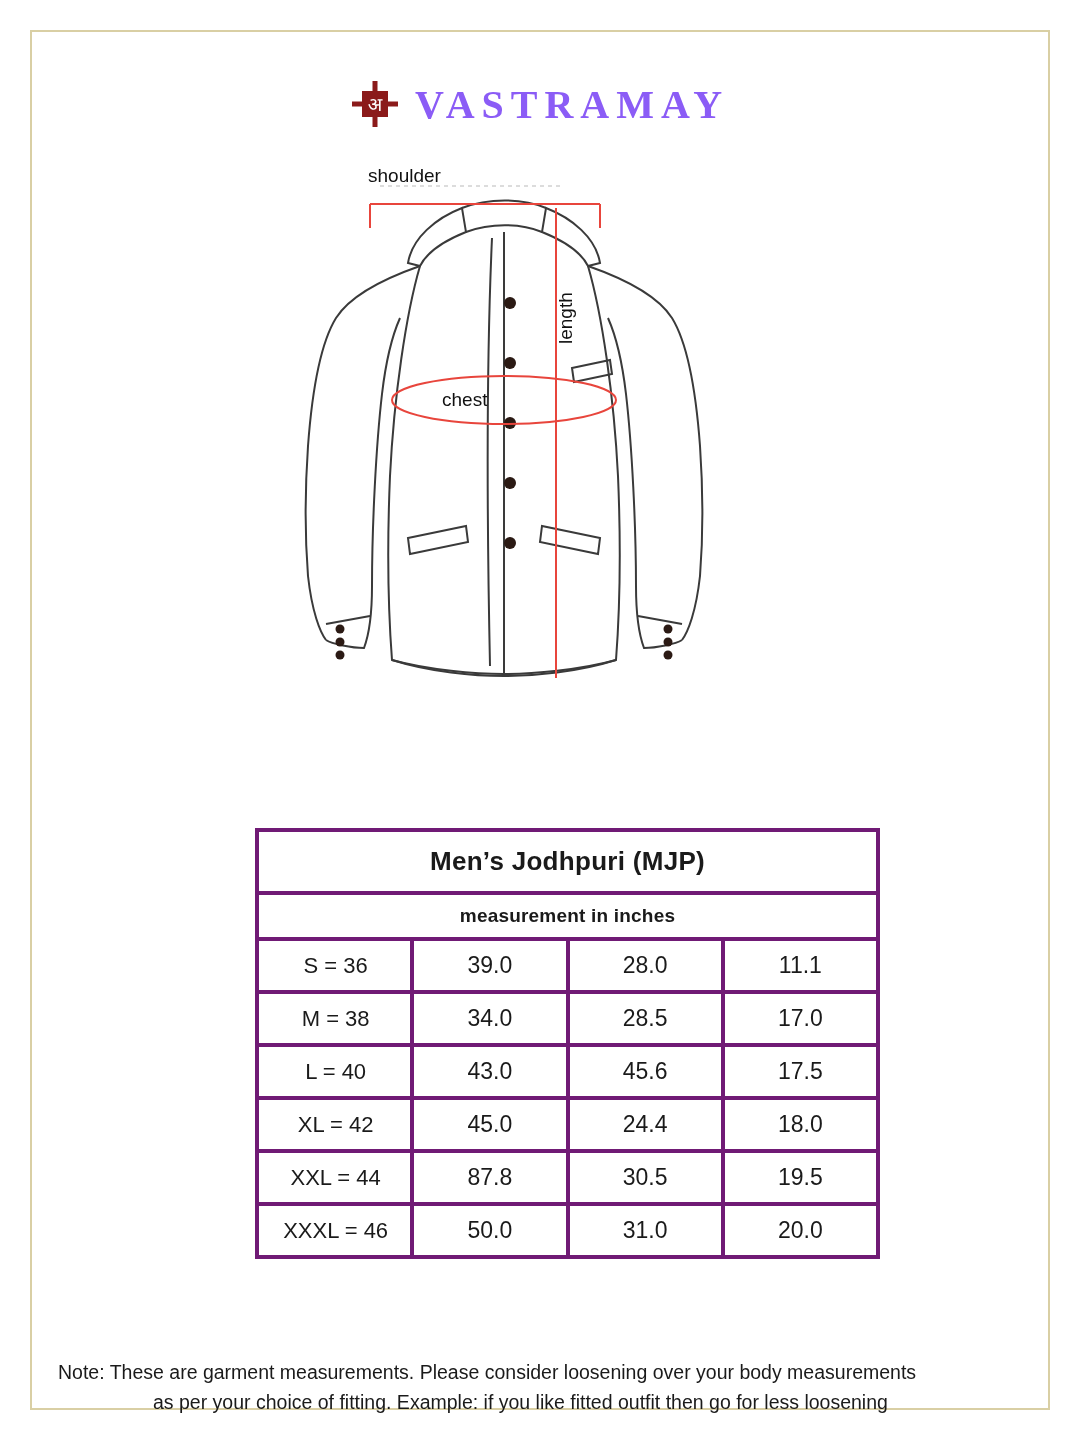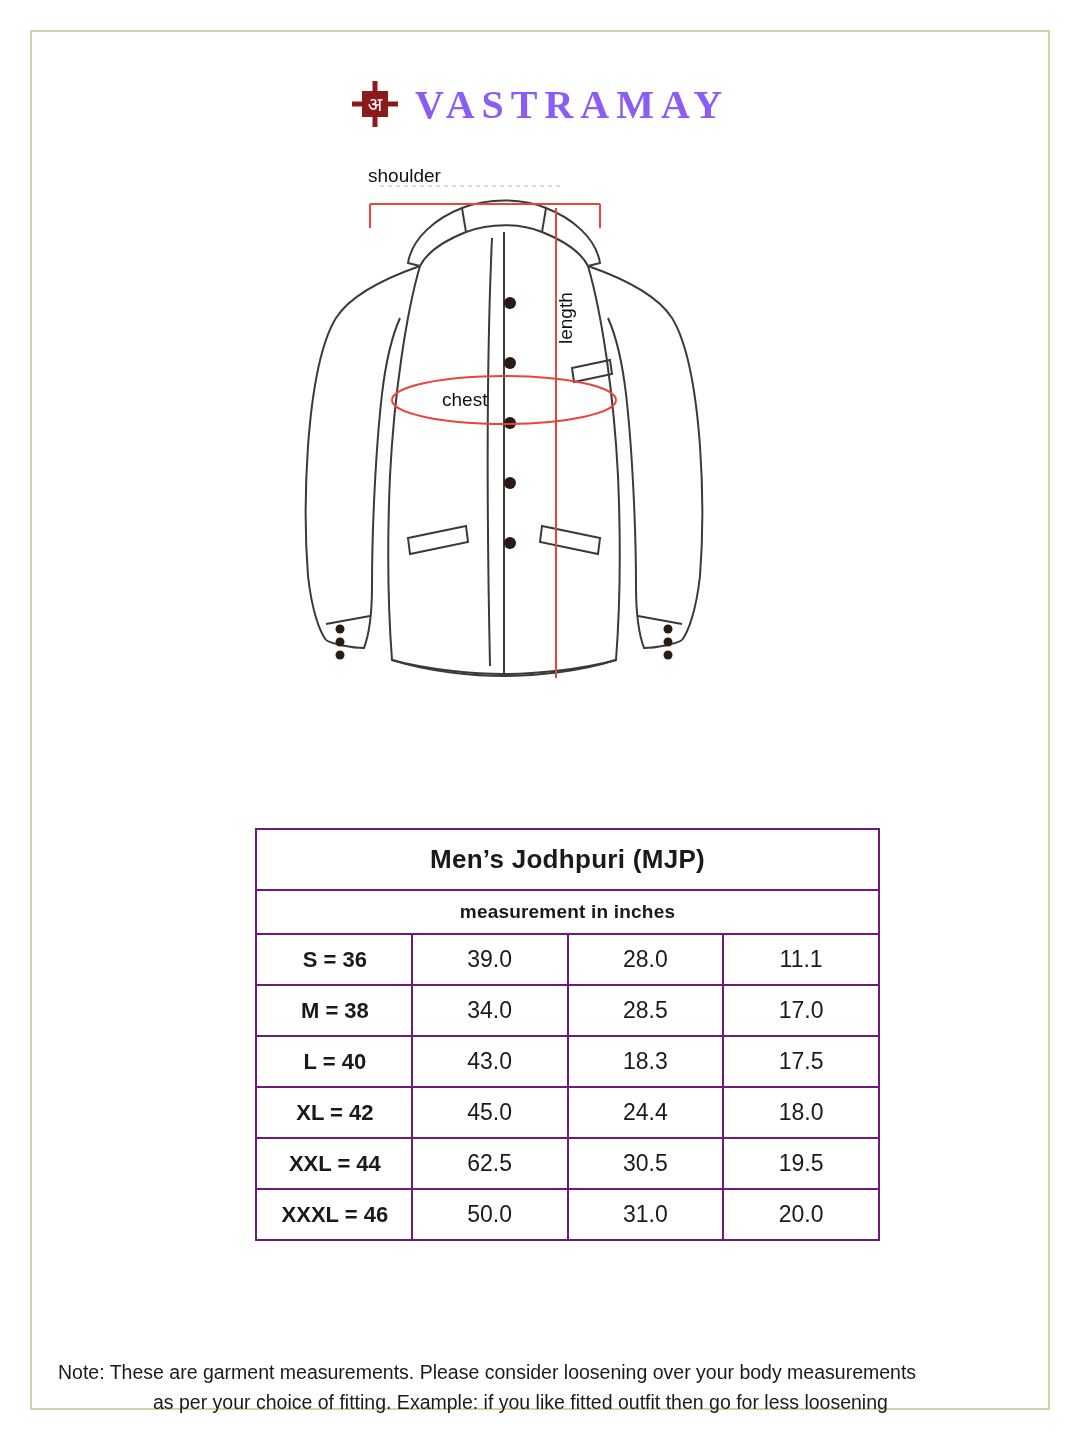--- a/index.html
+++ b/index.html
@@ -78,21 +78,21 @@
     left: 225px;
     top: 756px;
     width: 625px;
   }
   table.size-table {
     border-collapse: collapse;
     width: 100%;
     table-layout: fixed;
   }
   table.size-table td, table.size-table th {
-    border: 2px solid #701a75;
+    border: 4px solid #701a75;
     text-align: center;
     font-family: "Liberation Sans", sans-serif;
   }
   .tbl-title {
     font-size: 26px;
     font-weight: 700;
     padding: 14px 6px;
     letter-spacing: 0.3px;
   }
   .tbl-sub {
@@ -105,21 +105,21 @@
     font-size: 23px;
     font-weight: 700;
     padding: 11px 4px;
   }
   .tbl-cell {
     font-size: 23px;
     padding: 11px 4px;
   }
   .tbl-size {
     font-size: 22px;
-    font-weight: 700;
+    font-weight: 400;
     text-align: left;
     padding-left: 6px;
     margin-left: 48px;
   }
 
   
   .note {
     position: absolute;
     left: 28px;
     right: 31px;
@@ -242,32 +242,32 @@
           </tr>
           <tr>
             <td class="tbl-cell tbl-size">M = 38</td>
             <td class="tbl-cell">34.0</td>
             <td class="tbl-cell">28.5</td>
             <td class="tbl-cell">17.0</td>
           </tr>
           <tr>
             <td class="tbl-cell tbl-size">L = 40</td>
             <td class="tbl-cell">43.0</td>
-            <td class="tbl-cell">18.3</td>
+            <td class="tbl-cell">45.6</td>
             <td class="tbl-cell">17.5</td>
           </tr>
           <tr>
             <td class="tbl-cell tbl-size">XL = 42</td>
             <td class="tbl-cell">45.0</td>
             <td class="tbl-cell">24.4</td>
             <td class="tbl-cell">18.0</td>
           </tr>
           <tr>
             <td class="tbl-cell tbl-size">XXL = 44</td>
-            <td class="tbl-cell">62.5</td>
+            <td class="tbl-cell">87.8</td>
             <td class="tbl-cell">30.5</td>
             <td class="tbl-cell">19.5</td>
           </tr>
           <tr>
             <td class="tbl-cell tbl-size">XXXL = 46</td>
             <td class="tbl-cell">50.0</td>
             <td class="tbl-cell">31.0</td>
             <td class="tbl-cell">20.0</td>
           </tr>
         </tbody>

